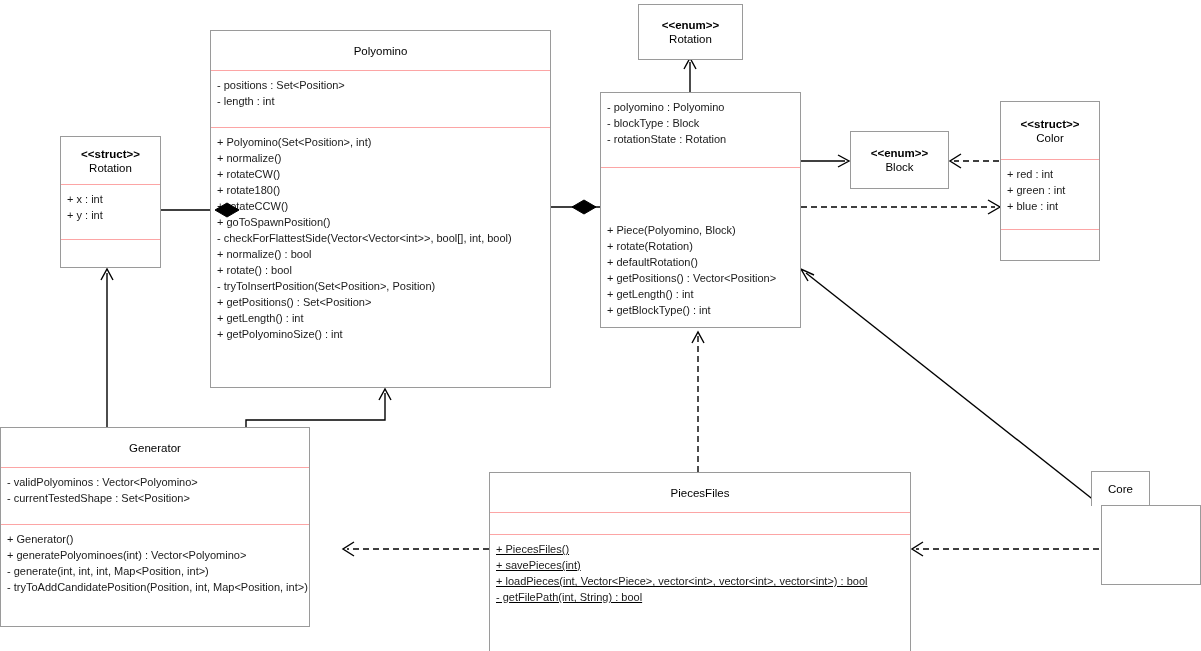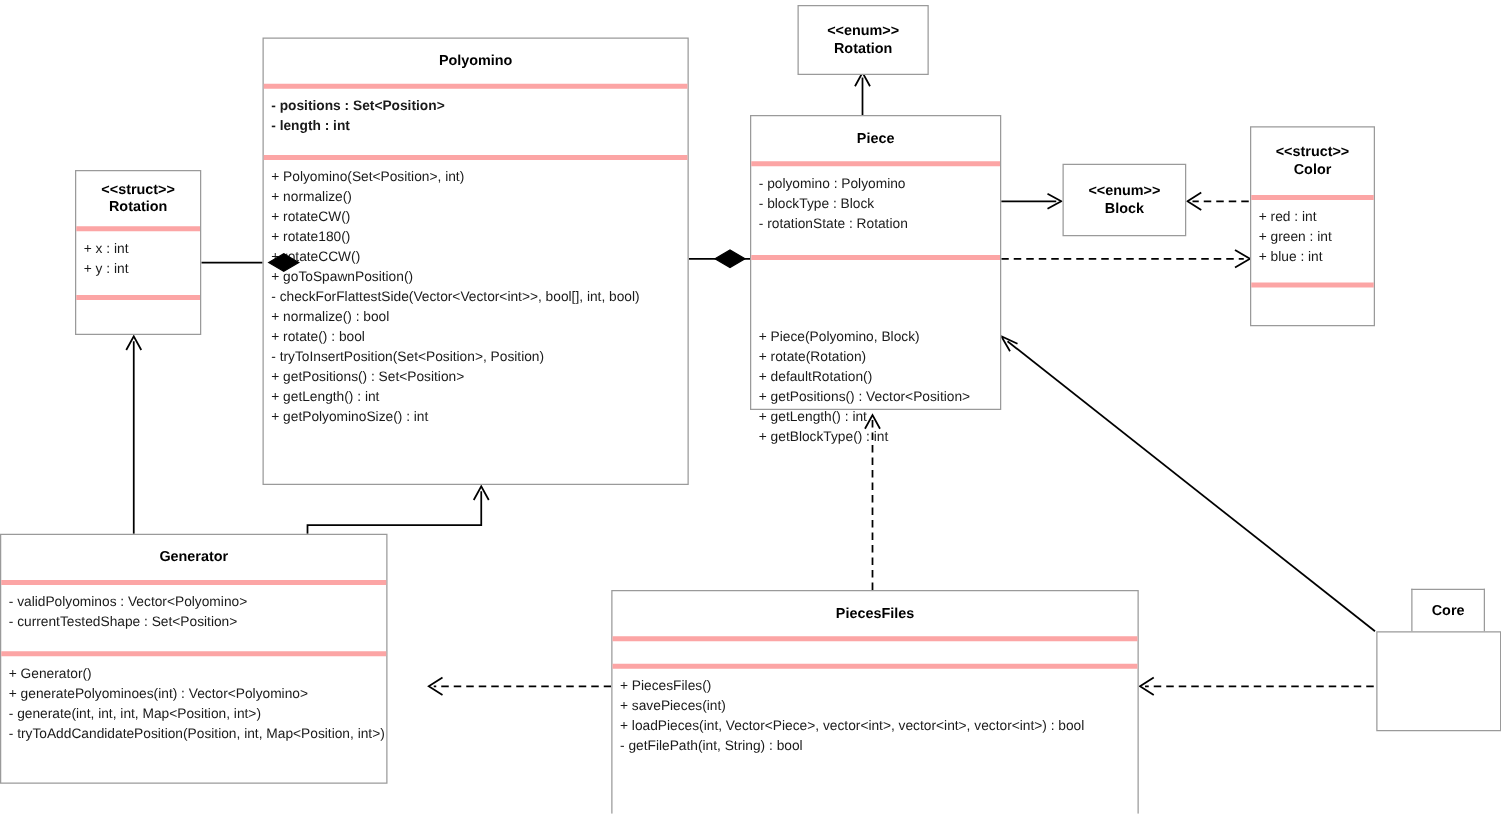--- a/index.html
+++ b/index.html
@@ -17,34 +17,34 @@
   }
   .uml-box {
     position: absolute;
     box-sizing: border-box;
     border: 1px solid #9a9a9a;
     background: #ffffff;
     z-index: 5;
   }
   .compartment {
     box-sizing: border-box;
-    border-bottom: 4px solid #fca5a5;
+    border-bottom: 1px solid #fca5a5;
     overflow: hidden;
   }
   .compartment.last { border-bottom: none; }
   .title-comp {
     display: flex;
     flex-direction: column;
     align-items: center;
     justify-content: center;
     text-align: left;
   }
   .cls-name {
     font-size: 11.5px;
-    font-weight: bold;
+    font-weight: normal;
     color: #000000;
     line-height: 14px;
     white-space: nowrap;
   }
   .stereo {
     font-size: 11.5px;
     font-weight: bold;
     color: #000000;
     line-height: 14px;
     white-space: nowrap;
@@ -144,21 +144,21 @@
       <div class="member">+ x : int</div>
       <div class="member">+ y : int</div>
     </div>
     <div class="compartment last member-list" style="height:27px;"></div>
   </div>
 
   <div class="uml-box" style="left:210px; top:30px; width:341px; height:358px;">
     <div class="compartment title-comp" style="height:40px;">
       <div class="cls-name">Polyomino</div>
     </div>
-    <div class="compartment member-list" style="height:57px;font-weight:bold;">
+    <div class="compartment member-list" style="height:57px;">
       <div class="member">- positions : Set&lt;Position&gt;</div>
       <div class="member">- length : int</div>
     </div>
     <div class="compartment last member-list" style="height:259px;">
       <div class="member">+ Polyomino(Set&lt;Position&gt;, int)</div>
       <div class="member">+ normalize()</div>
       <div class="member">+ rotateCW()</div>
       <div class="member">+ rotate180()</div>
       <div class="member">+ rotateCCW()</div>
       <div class="member">+ goToSpawnPosition()</div>
@@ -173,23 +173,20 @@
   </div>
 
   <div class="uml-box" style="left:638px; top:4px; width:105px; height:56px;">
     <div class="compartment last title-comp" style="height:54px;">
       <div class="stereo">&lt;&lt;enum&gt;&gt;</div>
       <div class="cls-name">Rotation</div>
     </div>
   </div>
 
   <div class="uml-box" style="left:600px; top:92px; width:201px; height:236px;">
-    <div class="compartment title-comp" style="height:40px;">
-      <div class="cls-name">Piece</div>
-    </div>
     <div class="compartment member-list" style="height:75px;">
       <div class="member">- polyomino : Polyomino</div>
       <div class="member">- blockType : Block</div>
       <div class="member">- rotationState : Rotation</div>
     </div>
     <div class="compartment last member-list" style="height:119px;margin-top:48px;">
       <div class="member">+ Piece(Polyomino, Block)</div>
       <div class="member">+ rotate(Rotation)</div>
       <div class="member">+ defaultRotation()</div>
       <div class="member">+ getPositions() : Vector&lt;Position&gt;</div>
@@ -232,29 +229,29 @@
       <div class="member">- generate(int, int, int, Map&lt;Position, int&gt;)</div>
       <div class="member">- tryToAddCandidatePosition(Position, int, Map&lt;Position, int&gt;)</div>
     </div>
   </div>
 
   <div class="uml-box" style="left:489px; top:472px; width:422px; height:194px;">
     <div class="compartment title-comp" style="height:40px;">
       <div class="cls-name">PiecesFiles</div>
     </div>
     <div class="compartment member-list" style="height:22px;"></div>
-    <div class="compartment last member-list" style="height:95px;">
+    <div class="compartment last member-list" style="height:95px;text-decoration:underline;">
       <div class="member">+ PiecesFiles()</div>
       <div class="member">+ savePieces(int)</div>
       <div class="member">+ loadPieces(int, Vector&lt;Piece&gt;, vector&lt;int&gt;, vector&lt;int&gt;, vector&lt;int&gt;) : bool</div>
       <div class="member">- getFilePath(int, String) : bool</div>
     </div>
   </div>
 
-  <div class="uml-box" style="left:1129px; top:471px; width:59px; height:35px; border-bottom:none;">
+  <div class="uml-box" style="left:1091px; top:471px; width:59px; height:35px; border-bottom:none;">
     <div class="title-comp" style="height:34px;">
       <div class="cls-name">Core</div>
     </div>
   </div>
   <div class="uml-box" style="left:1101px; top:505px; width:100px; height:80px;"></div>
 
   <svg class="edges over" viewBox="0 0 1201 651">
 
     <polygon class="diamond" points="215,210 227,203 239,210 227,217"></polygon>
 

